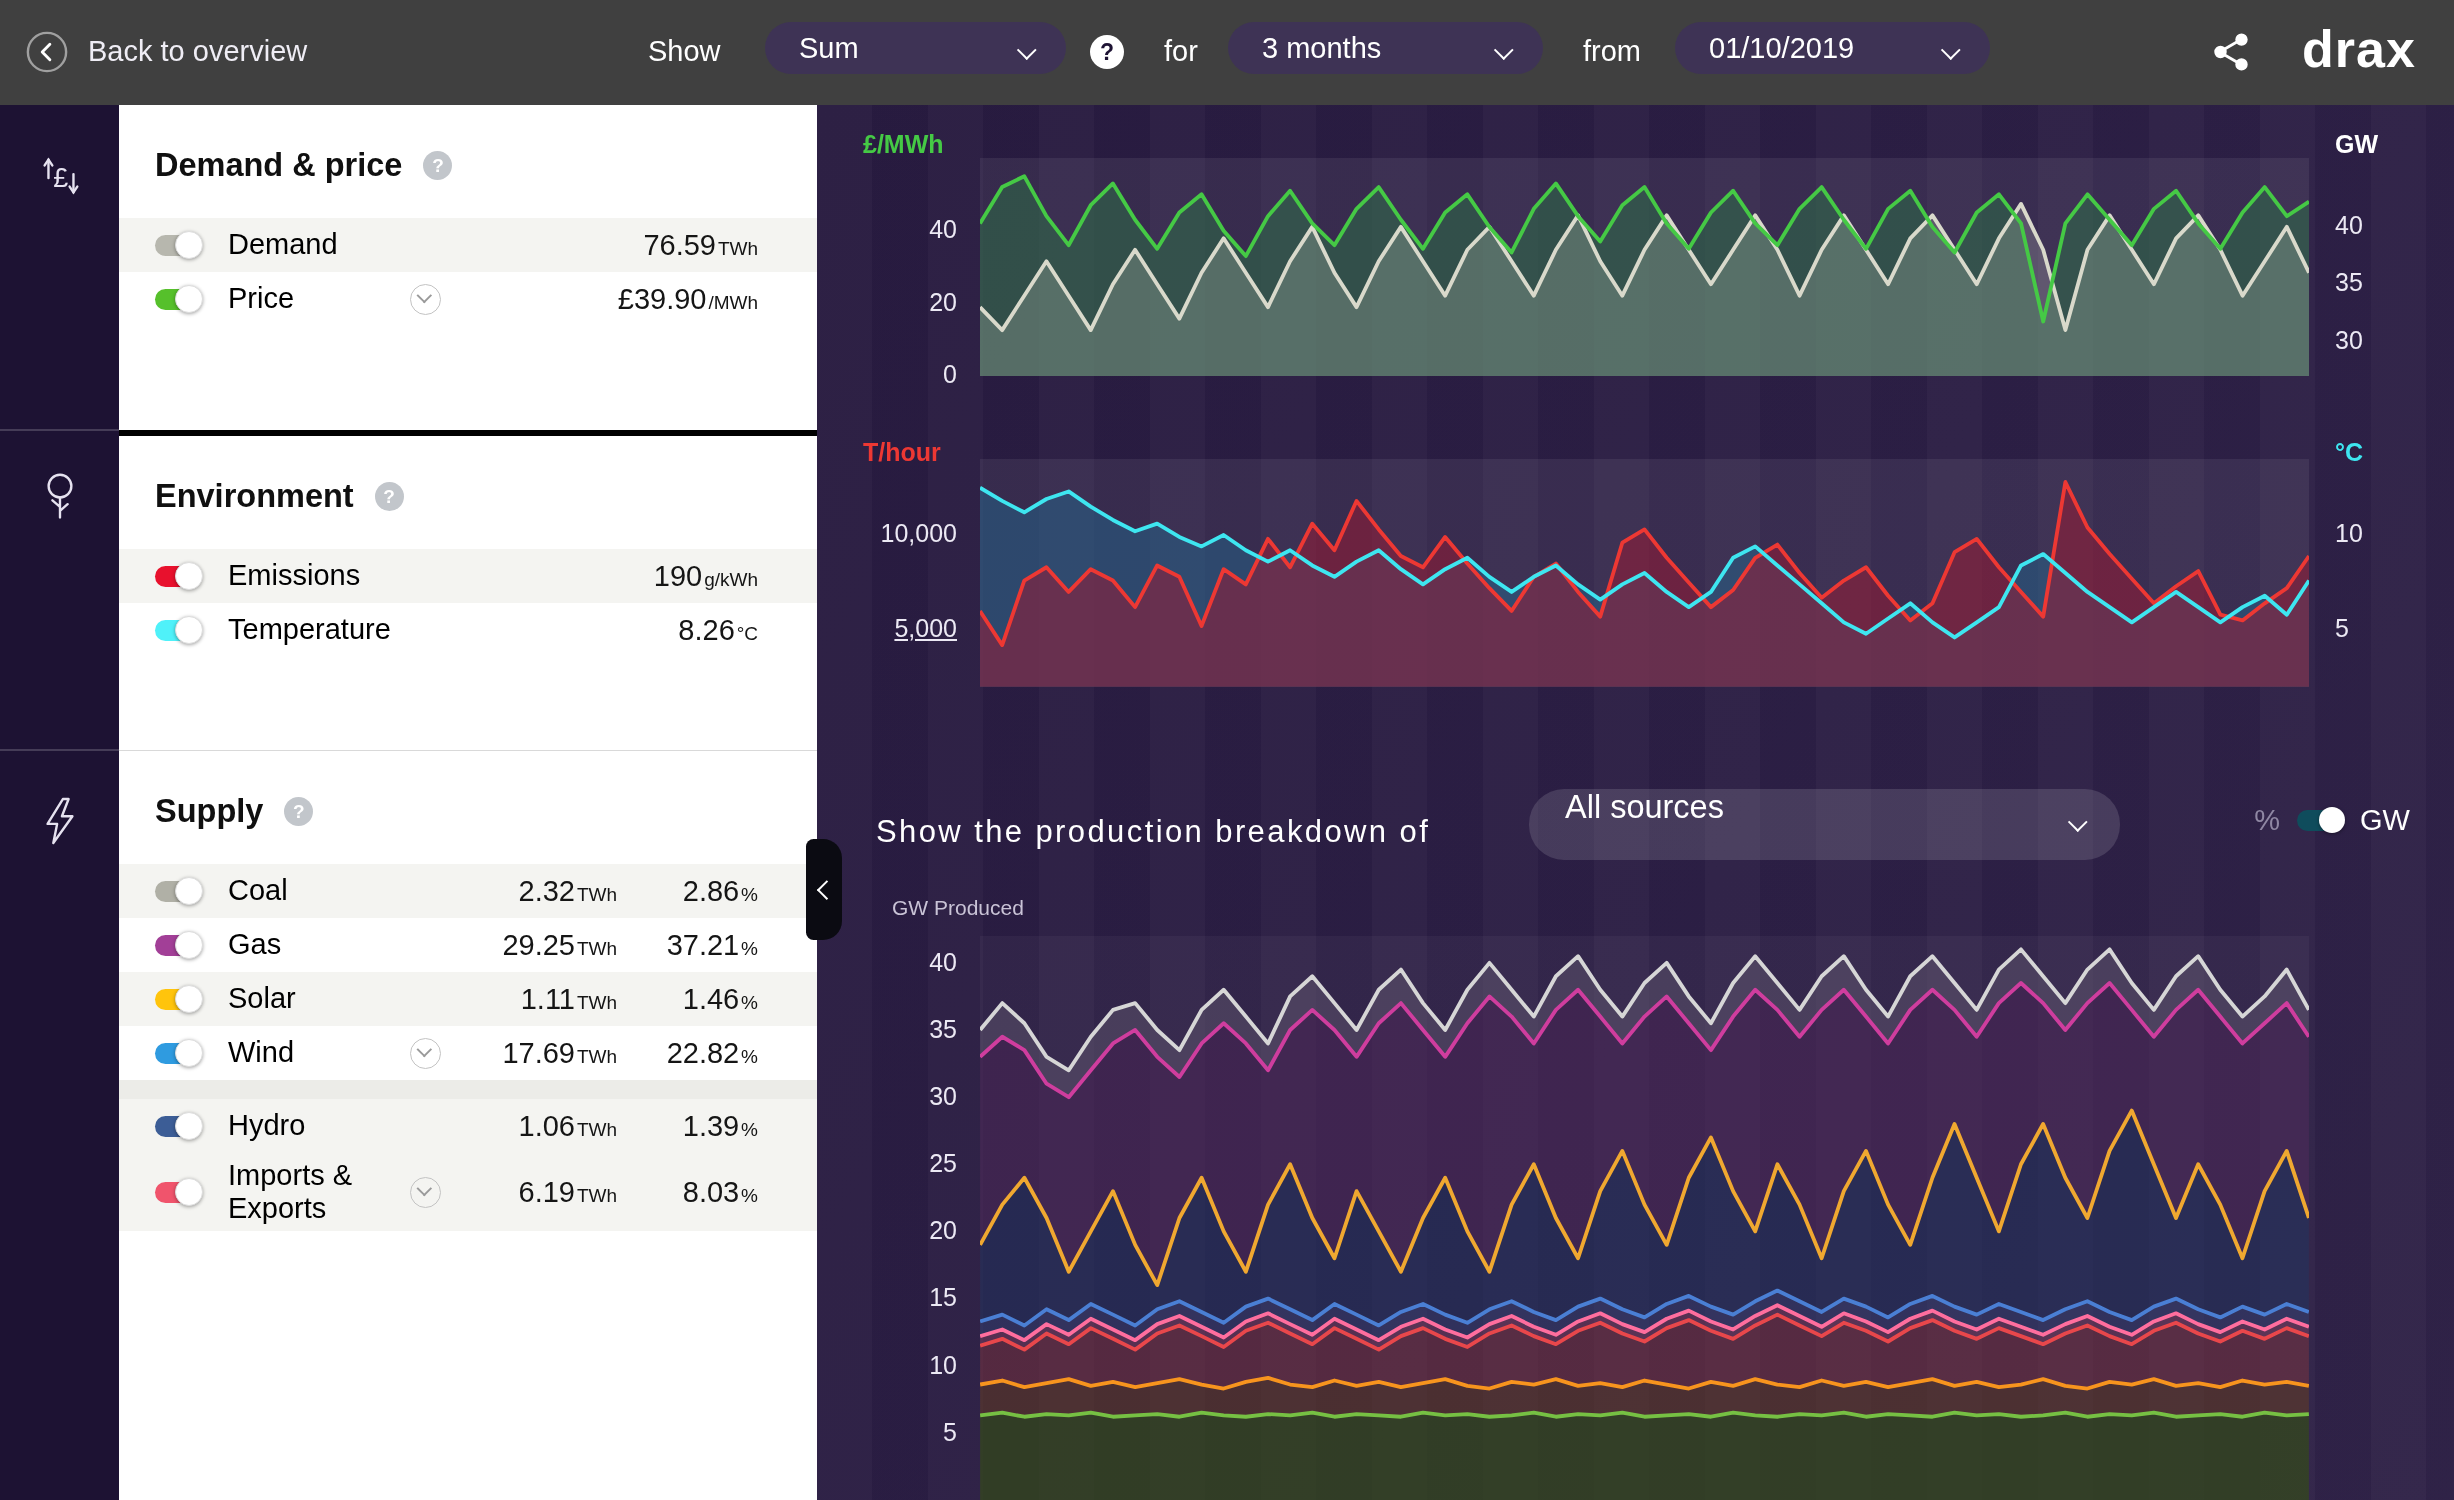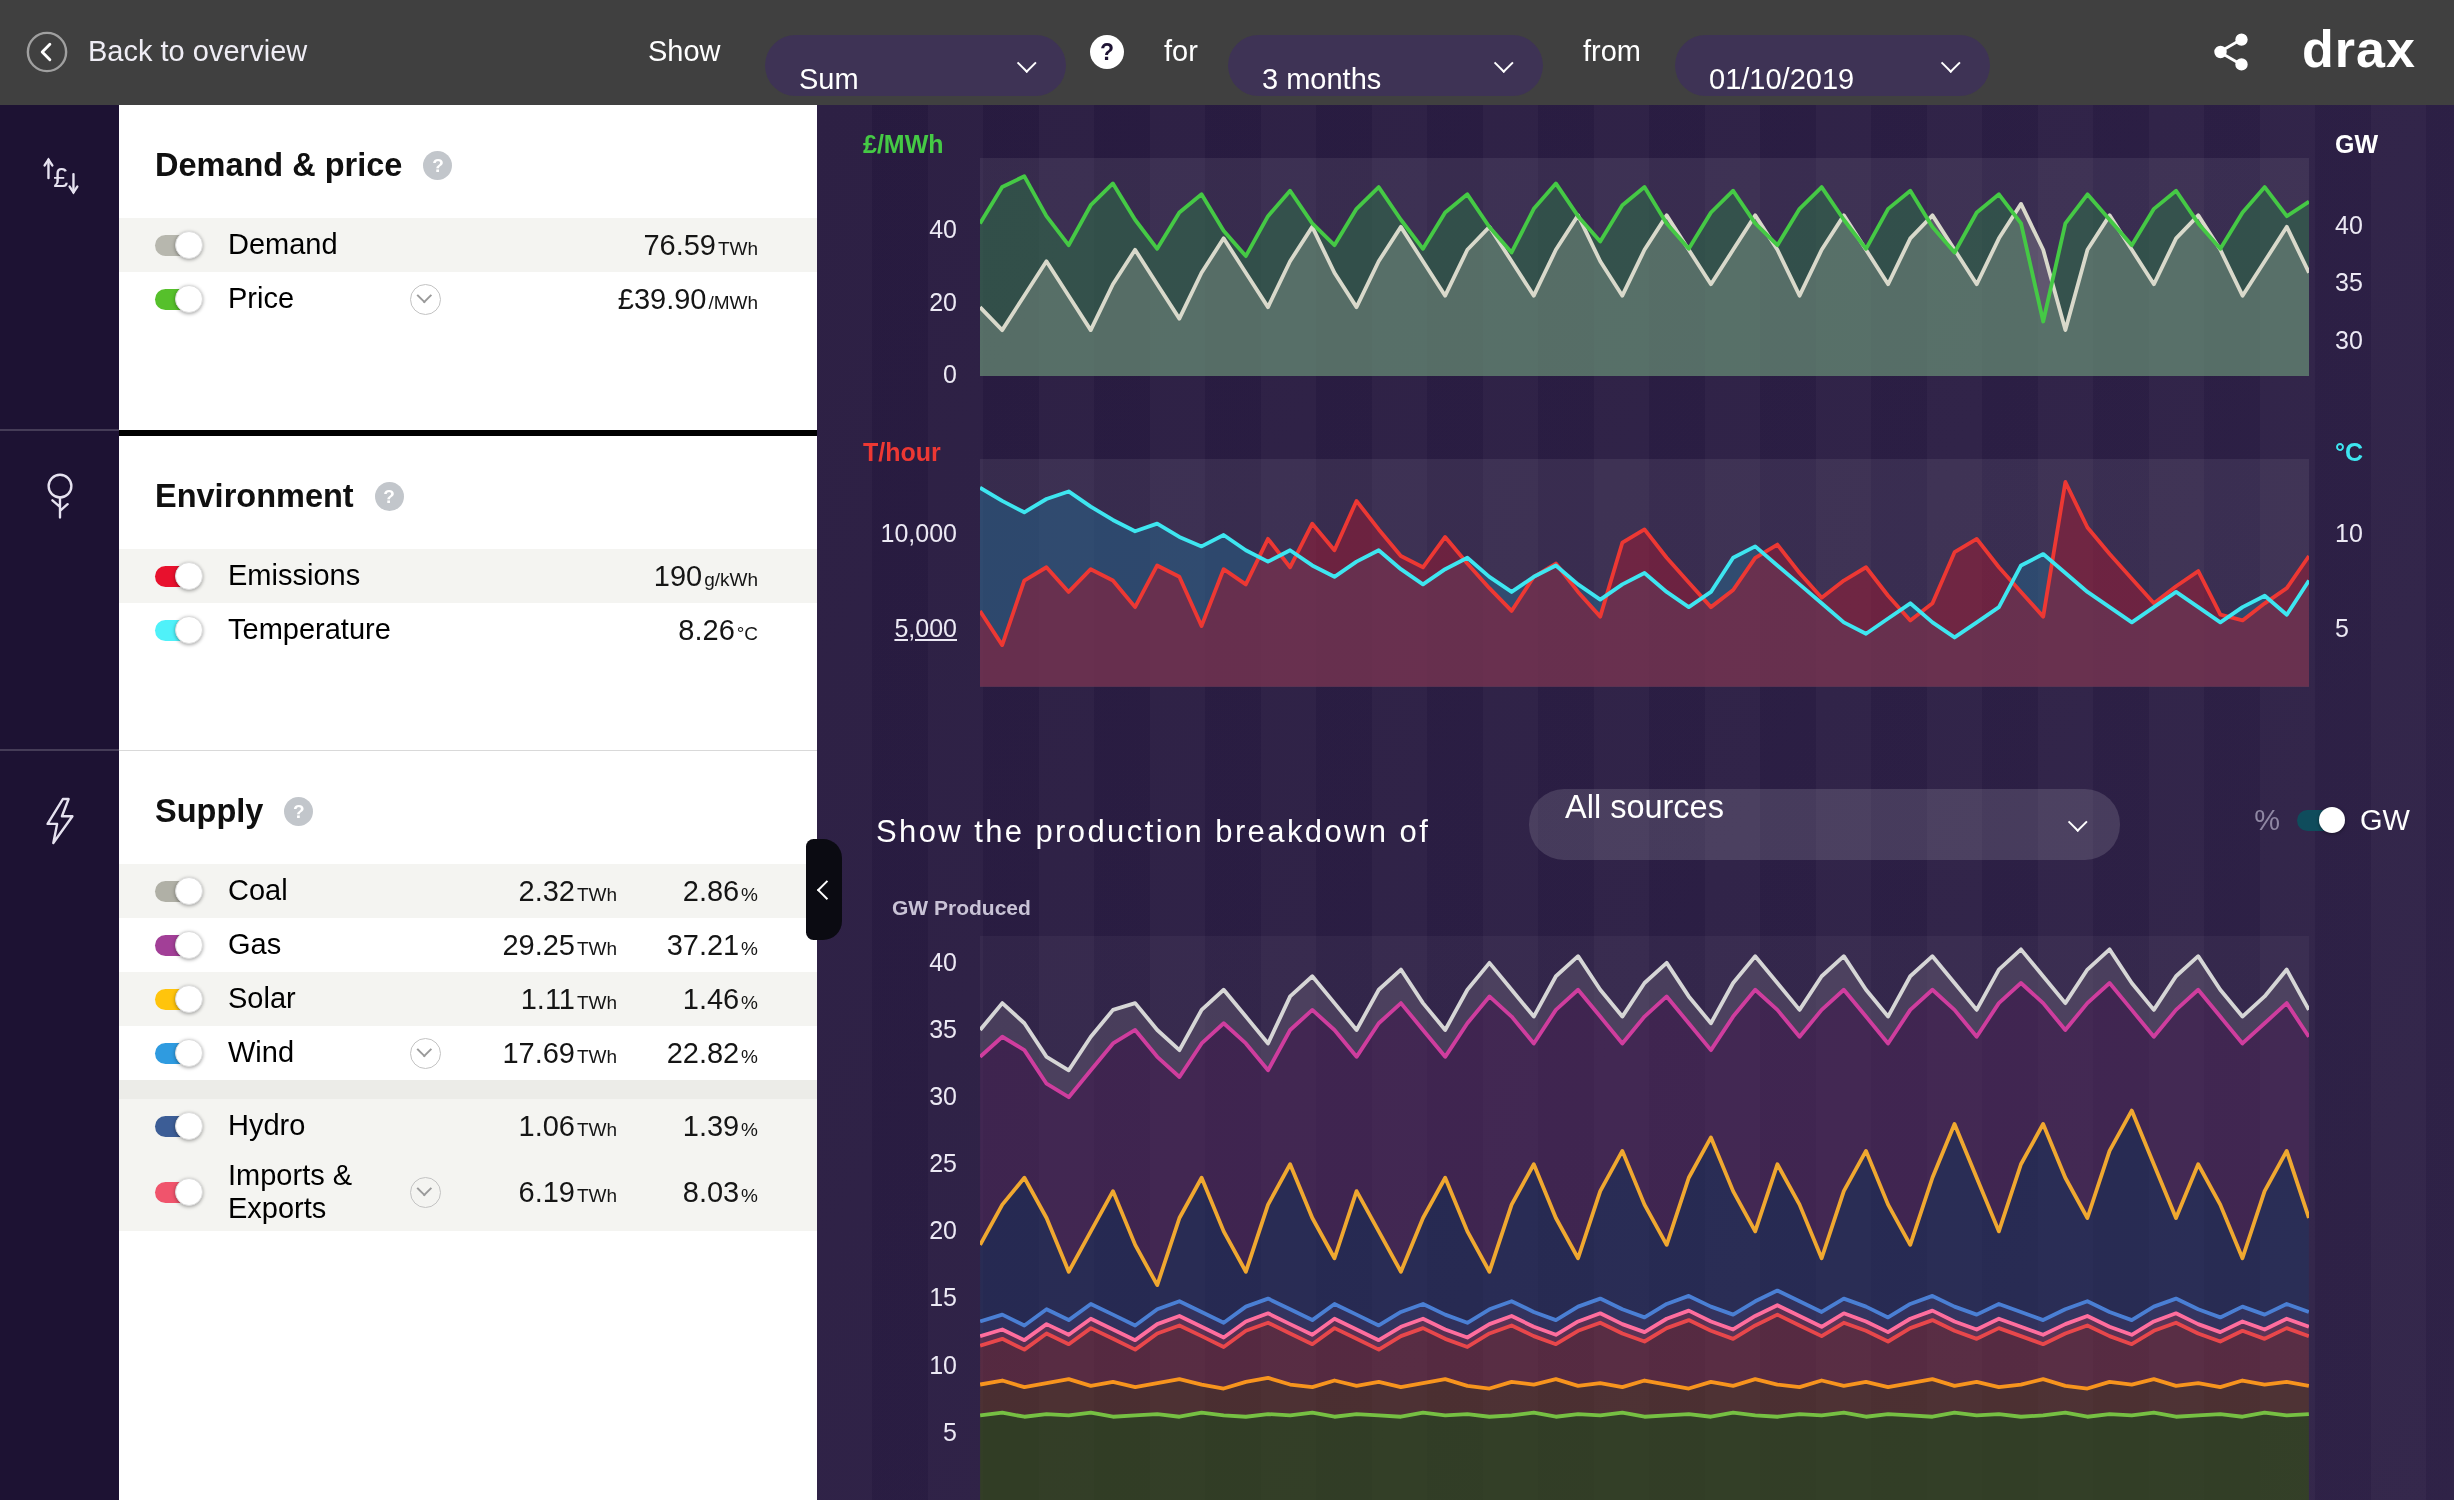--- a/index.html
+++ b/index.html
@@ -5,22 +5,22 @@
   html,body{margin:0;padding:0;overflow:hidden}
   body{width:2455px;height:1501px;position:relative;background:#261a3e;
        font-family:"Liberation Sans",sans-serif;color:#fff}
 
   
   .topbar{position:absolute;left:0;top:0;width:2455px;height:105px;background:#404040;z-index:10}
   .back-btn{position:absolute;left:25px;top:30px;cursor:pointer}
   .back-label{position:absolute;left:88px;top:35px;font-size:29px;color:#efedf5}
   .tb-label{position:absolute;font-size:29px;color:#fff;top:35px}
   .show-label{left:648px}.for-label{left:1164px}.from-label{left:1583px}
-  .pill{position:absolute;top:35px;height:61px;border-radius:31px;background:#3e3355;color:#fff;
-        font-size:29px;display:flex;align-items:flex-end;padding-left:34px;box-sizing:border-box;cursor:pointer}
+  .pill{position:absolute;top:22px;height:52px;border-radius:31px;background:#3e3355;color:#fff;
+        font-size:29px;display:flex;align-items:center;padding-left:34px;box-sizing:border-box;cursor:pointer}
   .sum-pill{left:765px;width:301px}.period-pill{left:1228px;width:315px}.date-pill{left:1675px;width:315px}
   .pchev{position:absolute;right:32.5px;top:21px;width:11.5px;height:11.5px;
          border-right:2.9px solid #fff;border-bottom:2.9px solid #fff;transform:rotate(45deg)}
   .tb-help{position:absolute;left:1090px;top:35px;width:34px;height:34px;border-radius:50%;background:#fff;
            color:#1d1233;font-size:23px;font-weight:bold;display:flex;align-items:center;justify-content:center;cursor:pointer}
   .share-btn{position:absolute;left:2210px;top:31px;cursor:pointer}
   .logo{position:absolute;left:2302px;top:19px;font-size:52px;font-weight:bold;color:#fff;letter-spacing:1px}
 
   
   .rail{position:absolute;left:0;top:105px;width:119px;height:1396px;background:#1d1233}
@@ -82,21 +82,21 @@
   .source-pill{position:absolute;left:712px;top:44px;width:591px;height:71px;border-radius:35px;
                background:rgba(255,255,255,0.13);color:#fff;font-size:32.5px;display:flex;align-items:flex-start;
                padding-left:36px;box-sizing:border-box;cursor:pointer}
   .source-pill .pchev{right:36px;top:26px}
   .unit-toggle{position:absolute;right:44px;top:59px;display:flex;align-items:center;gap:17px;font-size:29px}
   .unit-toggle .pct{color:#8f87a3;cursor:pointer}
   .unit-toggle .gw{color:#fff;cursor:pointer}
   .uswitch{width:46px;height:21px;border-radius:10.5px;background:#0f4c5c;position:relative;cursor:pointer}
   .uswitch i{position:absolute;right:-1.9px;top:-2.9px;width:26px;height:26px;background:#fff;border-radius:50%;
              box-shadow:0 1px 3.8px rgba(0,0,0,.4)}
-  .gw-produced{position:absolute;left:75px;top:151px;font-size:21px;font-weight:bold;color:#c9c3d6}
+  .gw-produced{position:absolute;left:75px;top:151px;font-size:21px;font-weight:normal;color:#c9c3d6}
 
   
   .collapse-tab{position:absolute;left:806px;top:839px;width:36px;height:101px;background:#0b0b12;
                 border-radius:7.6px 19px 19px 7.6px;display:flex;align-items:center;justify-content:center;z-index:20;cursor:pointer}
   .chevl{width:11.5px;height:11.5px;border-left:2.9px solid #fff;border-bottom:2.9px solid #fff;transform:rotate(45deg);margin-left:5.7px}
 </style>
 </head>
 <body>
 
 <header class="topbar">

